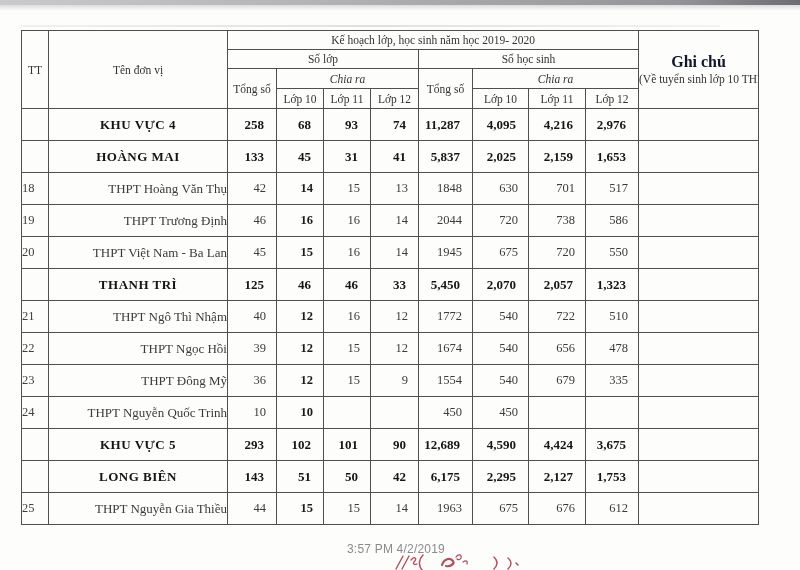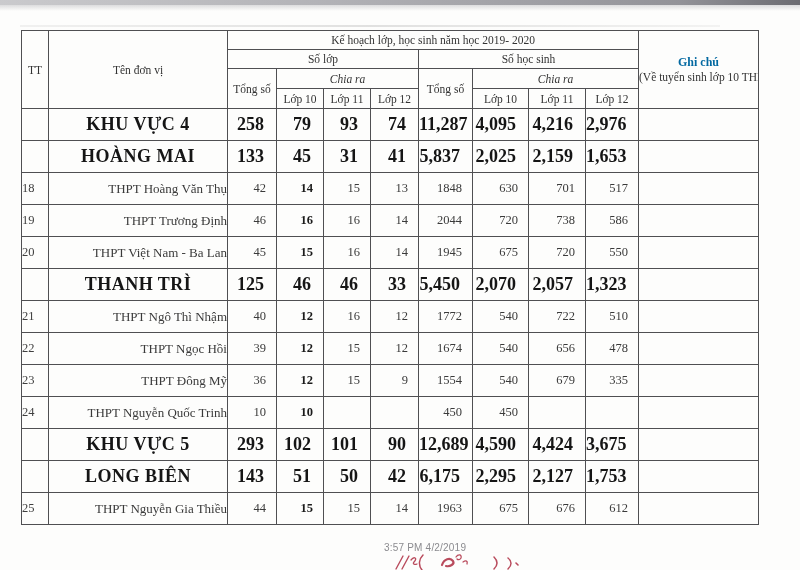--- a/index.html
+++ b/index.html
@@ -37,42 +37,42 @@
   .plan thead tr.h1{height:19px;}
   .plan thead tr.h2{height:19px;}
   .plan thead tr.h3{height:20px;}
   .plan thead tr.h4{height:20px;}
   .plan tbody tr{height:32px;}
 
   .plan thead th{text-align:center;font-size:11.5px;color:#333;}
   .th-bold{font-weight:bold;font-size:12px;color:#1d1d1d;margin-top:13px;}
   .th-italic{font-style:italic;font-size:11px;margin-left:44px;}
   .th-note{line-height:1.25;white-space:normal;font-size:11.5px;}
-  .th-note .t1{font-weight:bold;font-size:12px;color:#0369a1;}
+  .th-note .t1{font-weight:bold;font-size:16px;color:#0f172a;}
   .th-note .t2{font-weight:normal;}
 
   .plan td{font-size:12.5px;}
   td.cell-tt{text-align:left;color:#3f3f3f;}
   td.cell-name{text-align:right;padding-left:10px;font-size:13px;}
   td.num{text-align:right;padding-right:10px;}
   td.cell-note{background:transparent;}
 
   tr.row-region td,tr.row-district td{
-    font-weight:bold;color:#151515;font-size:18px;
+    font-weight:bold;color:#151515;font-size:13px;
   }
   tr.row-region td.cell-name,tr.row-district td.cell-name{
     text-align:center;padding-left:0;letter-spacing:.5px;
   }
   tr.row-region td.num,tr.row-district td.num{padding-right:12px;margin-top:40px;}
   tr.row-school td.g10{font-weight:bold;color:#1b1b1b;}
 
   .footer-timestamp{
-    position:absolute;left:384px;top:542px;
+    position:absolute;left:347px;top:542px;
     font-family:"Liberation Sans","DejaVu Sans",sans-serif;
-    font-size:10px;color:#8b8b8f;letter-spacing:.2px;
+    font-size:12px;color:#8b8b8f;letter-spacing:.2px;
   }
   .handwriting{
     position:absolute;left:390px;top:553px;width:160px;height:17px;
   }
 </style>
 </head>
 <body>
 
 <div class="scan-edge-top"></div>
 <div class="scan-edge-fade"></div>
@@ -119,21 +119,21 @@
       <th>Lớp 10</th>
       <th>Lớp 11</th>
       <th>Lớp 12</th>
     </tr>
   </thead>
   <tbody>
       <tr class="row-region">
         <td class="cell-tt"></td>
         <td class="cell-name">KHU VỰC 4</td>
         <td class="num">258</td>
-        <td class="num g10">79</td>
+        <td class="num g10">68</td>
         <td class="num">93</td>
         <td class="num">74</td>
         <td class="num">11,287</td>
         <td class="num">4,095</td>
         <td class="num">4,216</td>
         <td class="num">2,976</td>
         <td class="cell-note"></td>
       </tr>
       <tr class="row-district">
         <td class="cell-tt"></td>

